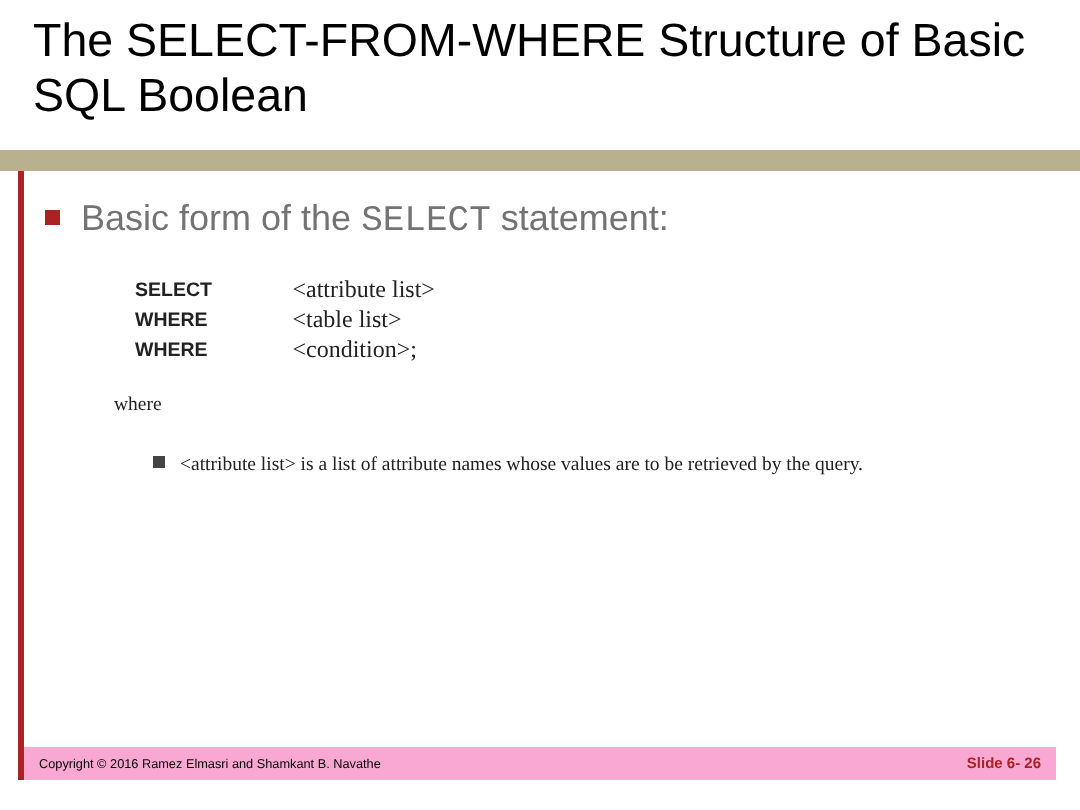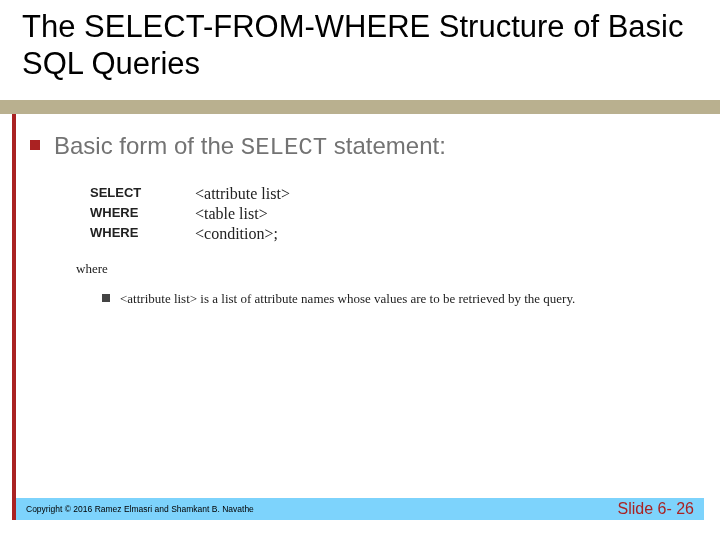--- a/index.html
+++ b/index.html
@@ -12,35 +12,35 @@
   .body-area { position: absolute; left: 30px; top: 130px; width: 660px; }
   .bullet-row { display: flex; align-items: flex-start; gap: 14px; margin-bottom: 22px; }
   .bullet-sq { width: 10px; height: 10px; background: #aa2222; flex-shrink: 0; margin-top: 10px; }
   .bullet-text { font-size: 24px; color: #737373; line-height: 1.3; }
   .mono { font-family: "Courier New", Courier, monospace; }
   .syntax-block { margin-left: 60px; margin-top: 6px; font-family: Georgia, 'Times New Roman', serif; font-size: 13px; color: #222; }
   .syntax-row { display: flex; margin-bottom: 2px; }
   .syntax-kw { width: 105px; font-weight: bold; font-family: Arial, sans-serif; font-size: 13px; }
   .syntax-arg { font-family: Georgia, 'Times New Roman', serif; font-size: 16px; }
   .where-label { margin-left: 46px; margin-top: 18px; font-family: Georgia, 'Times New Roman', serif; font-size: 13px; color: #222; }
-  .defs { margin-left: 72px; margin-top: 12px; }
+  .defs { margin-left: 72px; margin-top: 22px; }
   .def-row { display: flex; align-items: flex-start; gap: 10px; margin-bottom: 10px; max-width: 580px; }
   .def-bullet { width: 8px; height: 8px; background: #444; flex-shrink: 0; margin-top: 5px; }
   .def-text { font-family: Georgia, 'Times New Roman', serif; font-size: 13px; color: #222; line-height: 1.55; }
-  .footer-band { position: absolute; left: 16px; top: 498px; width: 688px; height: 22px; background: #7dd3fc; display: flex; align-items: center; justify-content: space-between; padding: 0 10px; }
+  .footer-band { position: absolute; left: 16px; top: 498px; width: 688px; height: 22px; background: #f9a8d4; display: flex; align-items: center; justify-content: space-between; padding: 0 10px; }
   .copyright { font-size: 8.5px; color: #000; }
-  .slidenum { font-size: 16px; color: #aa2222; font-weight: normal; }
+  .slidenum { font-size: 10px; color: #aa2222; font-weight: bold; }
 </style>
 </head>
 <body>
 
 <div class="slide">
 
   <div class="title-block">
-    <div class="title-text">The SELECT-FROM-WHERE Structure of Basic SQL Queries</div>
+    <div class="title-text">The SELECT-FROM-WHERE Structure of Basic SQL Boolean</div>
   </div>
   <div class="title-underline"></div>
   <div class="accent-vert"></div>
 
   <div class="body-area">
 
     <div class="bullet-row">
       <div class="bullet-sq"></div>
       <div class="bullet-text">
         <span>Basic form of the </span><span class="mono">SELECT</span><span> statement:</span>

